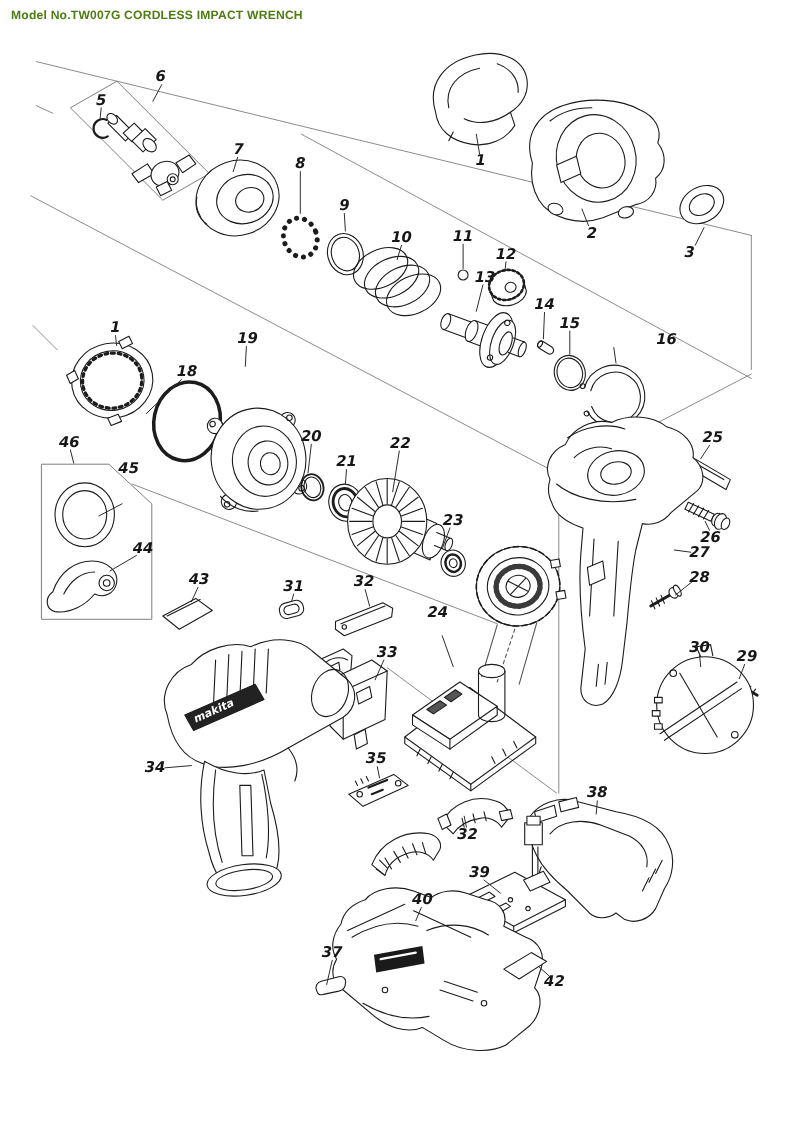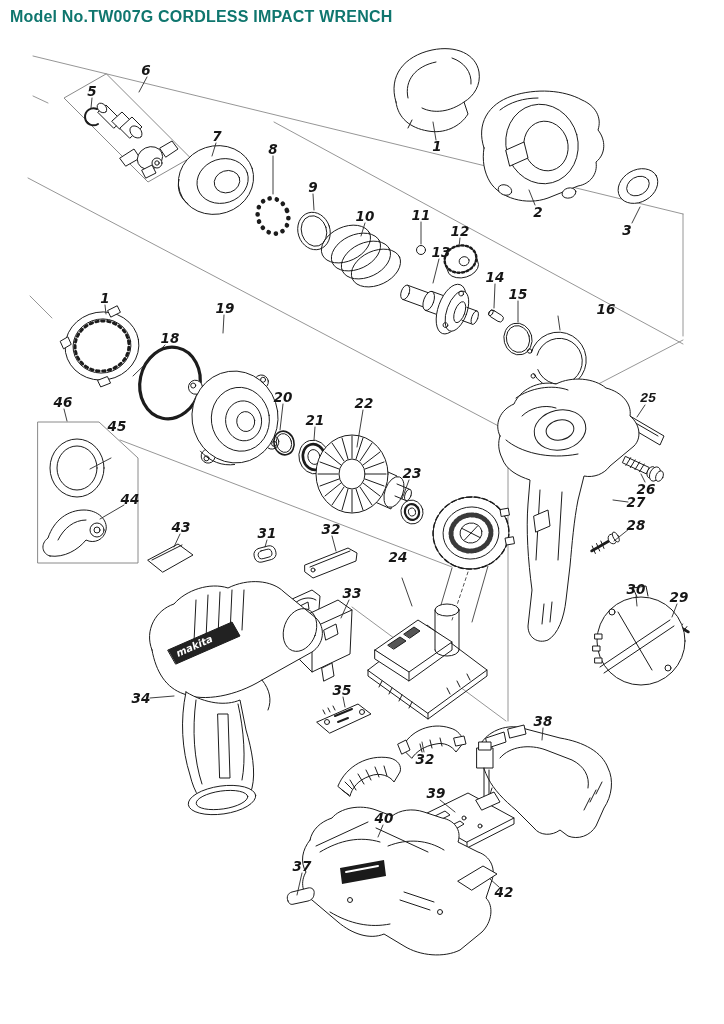--- a/index.html
+++ b/index.html
@@ -1,20 +1,20 @@
 <!DOCTYPE html>
 <html><head>
 <meta charset="utf-8">
 <style>
   html,body{margin:0;padding:0;background:#fff;}
   #page{position:relative;width:724px;height:1024px;background:#fff;overflow:hidden;
         font-family:"Liberation Sans",sans-serif;}
   #diagram-svg{position:absolute;left:0;top:0;}
-  #page-title{position:absolute;left:10px;top:8px;font-size:16px;font-weight:bold;
-              color:#0f766e;letter-spacing:.2px;}
+  #page-title{position:absolute;left:10px;top:8px;font-size:11px;font-weight:bold;
+              color:#4d7c0f;letter-spacing:.2px;}
   .part-label{position:absolute;transform:translate(-50%,-50%);
               font-family:"DejaVu Sans",sans-serif;font-style:italic;font-weight:bold;
               font-size:13.5px;color:#161616;white-space:nowrap;}
   svg path,svg ellipse,svg circle,svg polygon,svg line,svg rect{vector-effect:non-scaling-stroke;}
 </style>
 </head>
 <body>
 
 <div id="page">
   <div id="page-title">Model No.TW007G CORDLESS IMPACT WRENCH</div>
@@ -451,21 +451,21 @@
       <div class="part-label" style="left: 518px; top: 294px;">15</div>
       <div class="part-label" style="left: 558px; top: 309px; margin-left: 48px;">16</div>
       <div class="part-label" style="left: 105px; top: 298px;">1</div>
       <div class="part-label" style="left: 170px; top: 338px;">18</div>
       <div class="part-label" style="left: 225px; top: 308px;">19</div>
       <div class="part-label" style="left: 283px; top: 397px;">20</div>
       <div class="part-label" style="left: 315px; top: 420px;">21</div>
       <div class="part-label" style="left: 364px; top: 403px;">22</div>
       <div class="part-label" style="left: 412px; top: 473px;">23</div>
       <div class="part-label" style="left: 398px; top: 557px; text-align: center;">24</div>
-      <div class="part-label" style="left: 648px; top: 398px; font-family: Liberation Mono, monospace;">25</div>
+      <div class="part-label" style="left: 648px; top: 398px;">25</div>
       <div class="part-label" style="left: 646px; top: 489px;">26</div>
       <div class="part-label" style="left: 636px; top: 502px;">27</div>
       <div class="part-label" style="left: 636px; top: 525px;">28</div>
       <div class="part-label" style="left: 679px; top: 597px; text-align: center;">29</div>
       <div class="part-label" style="left: 636px; top: 589px;">30</div>
       <div class="part-label" style="left: 267px; top: 533px;">31</div>
       <div class="part-label" style="left: 331px; top: 529px;">32</div>
       <div class="part-label" style="left: 352px; top: 593px;">33</div>
       <div class="part-label" style="left: 141px; top: 698px;">34</div>
       <div class="part-label" style="left: 342px; top: 690px;">35</div>

